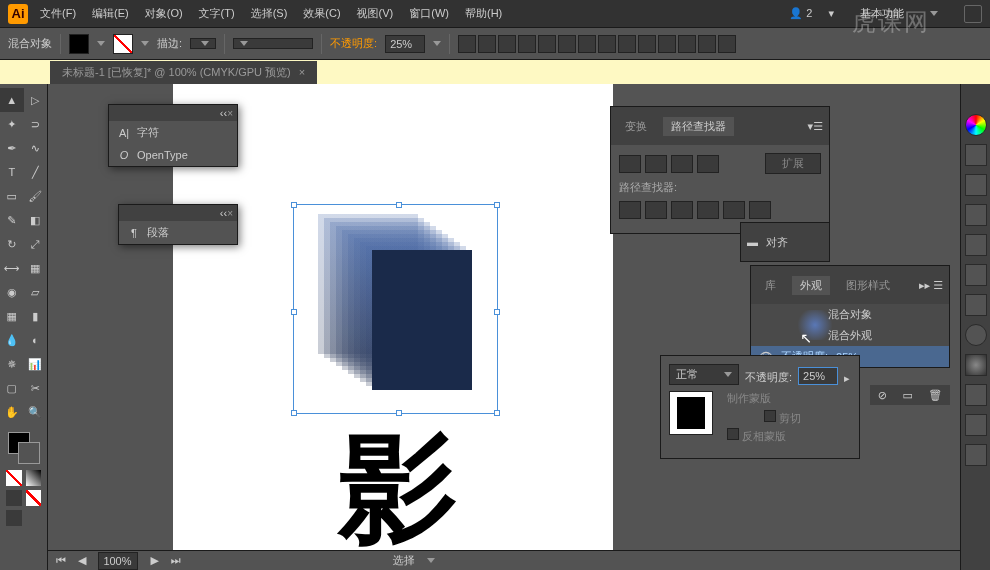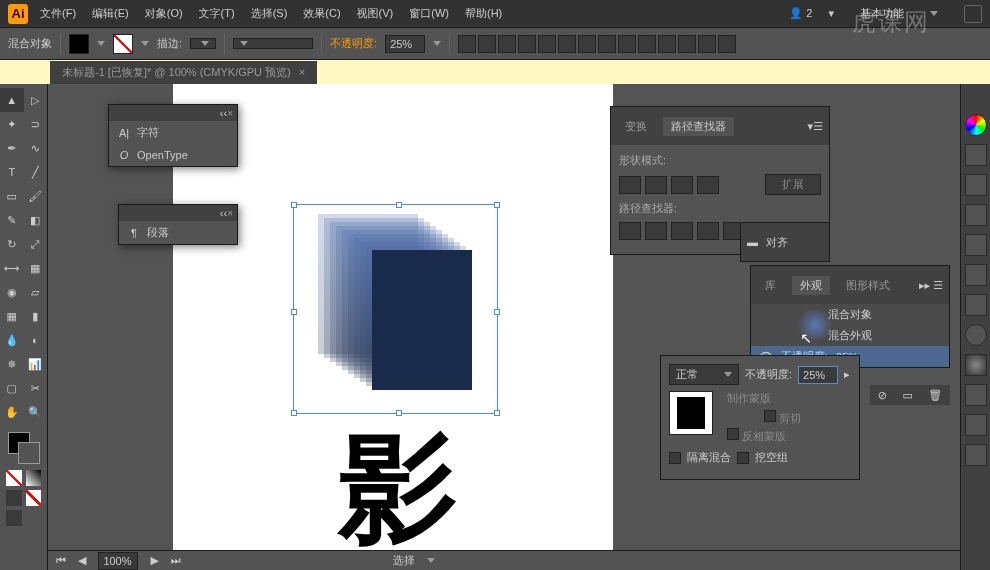--- a/index.html
+++ b/index.html
@@ -56,21 +56,21 @@
 .panel-row{display:flex;align-items:center;gap:6px;margin-bottom:6px;}
 .panel-label{color:#aaa;}
 .panel-icons{display:flex;gap:4px;}
 .panel-icons > div{width:22px;height:18px;background:#3a3a3a;border:1px solid #222;}
 .panel-btn{background:#3a3a3a;border:1px solid #222;padding:2px 16px;color:#888;}
 .appearance-list{background:#4a4a4a;}
 .app-row{padding:3px 8px;display:flex;align-items:center;gap:8px;}
 .app-row.sel{background:#4a6890;}
 .trans-panel{background:#535353;border:1px solid #1a1a1a;}
 .trans-body{padding:8px;}
-.trans-row{display:flex;align-items:center;gap:6px;margin-bottom:6px;}
+.trans-row{display:flex;align-items:flex-end;gap:6px;margin-bottom:6px;}
 .trans-dropdown{background:#3a3a3a;border:1px solid #222;padding:2px 6px;display:flex;align-items:center;gap:4px;min-width:70px;}
 .trans-input{background:#3a3a3a;border:1px solid #4a90d9;padding:2px 4px;width:40px;color:#ccc;}
 .thumb-box{width:44px;height:44px;background:#fff;border:1px solid #222;display:flex;align-items:center;justify-content:center;}
 .thumb-art{width:28px;height:32px;background:#000;}
 .checkbox{width:12px;height:12px;background:#3a3a3a;border:1px solid #222;display:inline-block;}
 .cursor-arrow{position:absolute;right:178px;top:330px;color:#fff;font-size:14px;pointer-events:none;z-index:100;}
 .glow{position:absolute;right:155px;top:310px;width:40px;height:30px;background:radial-gradient(circle,rgba(100,150,255,0.6) 0%,transparent 70%);pointer-events:none;z-index:99;}
 .statusbar{position:absolute;bottom:0;left:48px;right:30px;height:20px;background:#535353;display:flex;align-items:center;padding:0 8px;gap:12px;border-top:1px solid #1a1a1a;}
 .watermark{position:absolute;top:6px;right:60px;color:rgba(255,255,255,0.3);font-size:24px;font-weight:300;letter-spacing:2px;pointer-events:none;z-index:200;}
 .triangle-down{width:0;height:0;border-left:4px solid transparent;border-right:4px solid transparent;border-top:5px solid #999;display:inline-block;}
@@ -294,23 +294,20 @@
 
 <div style="position:absolute;right:160px;top:106px;width:220px;" class="panel">
   <div class="panel-header">
     <span class="panel-tab">变换</span>
     <span class="panel-tab active">路径查找器</span>
     <span style="flex:1"></span>
       <span>▾☰</span>
   </div>
   <div class="panel-body">
     <div class="panel-row">
-        <span class="panel-label">形状模式:</span>
-      </div>
-    <div class="panel-row">
       <div class="panel-icons">
           <div></div>
           <div></div>
           <div></div>
           <div></div>
         </div>
       <span style="flex:1"></span>
       <button class="panel-btn">扩展</button>
     </div>
     <div class="panel-row">
@@ -373,26 +370,20 @@
     </div>
     <div class="trans-row" style="align-items:flex-start;">
       <div class="thumb-box">
           <div class="thumb-art"></div>
         </div>
       <div style="flex:1;padding-left:8px;">
         <div style="color:#888;margin-bottom:4px;">制作蒙版</div>
         <div style="color:#888;margin-bottom:2px;padding-left:37px;"><span class="checkbox"></span> <span>剪切</span></div>
         <div style="color:#888;"><span class="checkbox"></span> <span>反相蒙版</span></div>
       </div>
-    </div>
-    <div class="trans-row">
-      <span class="checkbox"></span>
-        <span>隔离混合</span>
-      <span class="checkbox"></span>
-        <span>挖空组</span>
     </div>
   </div>
 </div>
 
 <div style="position:absolute;right:40px;top:385px;width:80px;height:20px;background:#414141;display:flex;align-items:center;justify-content:space-around;">
   <span>⊘</span>
   <span>▭</span>
   <span>🗑</span>
 </div>
 

